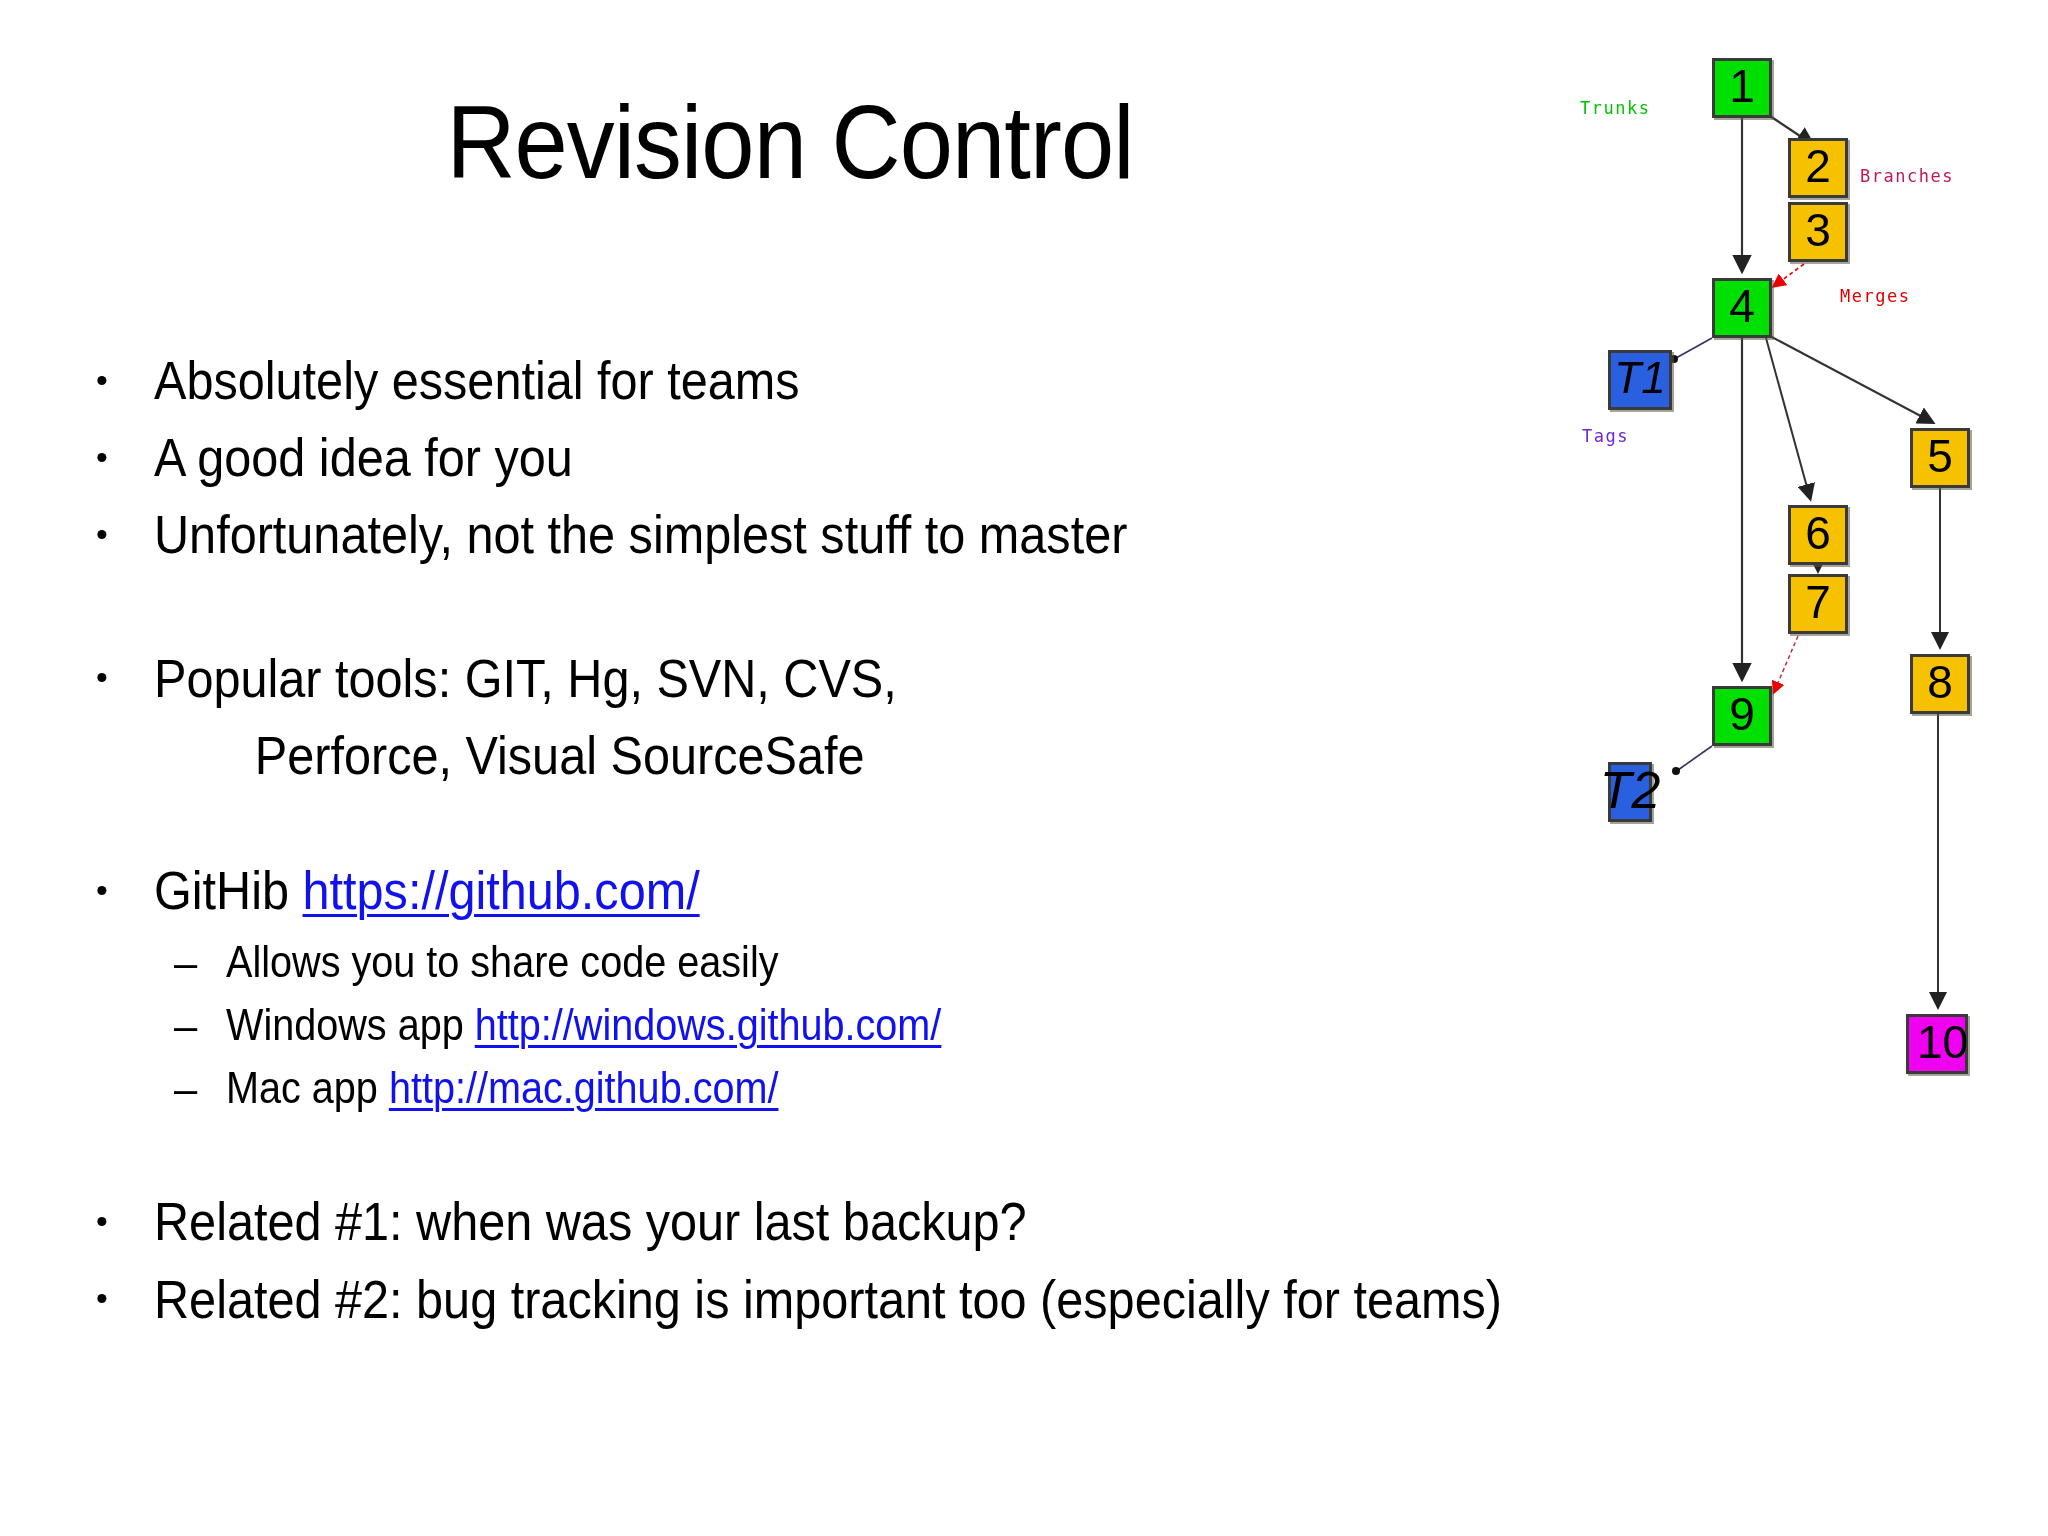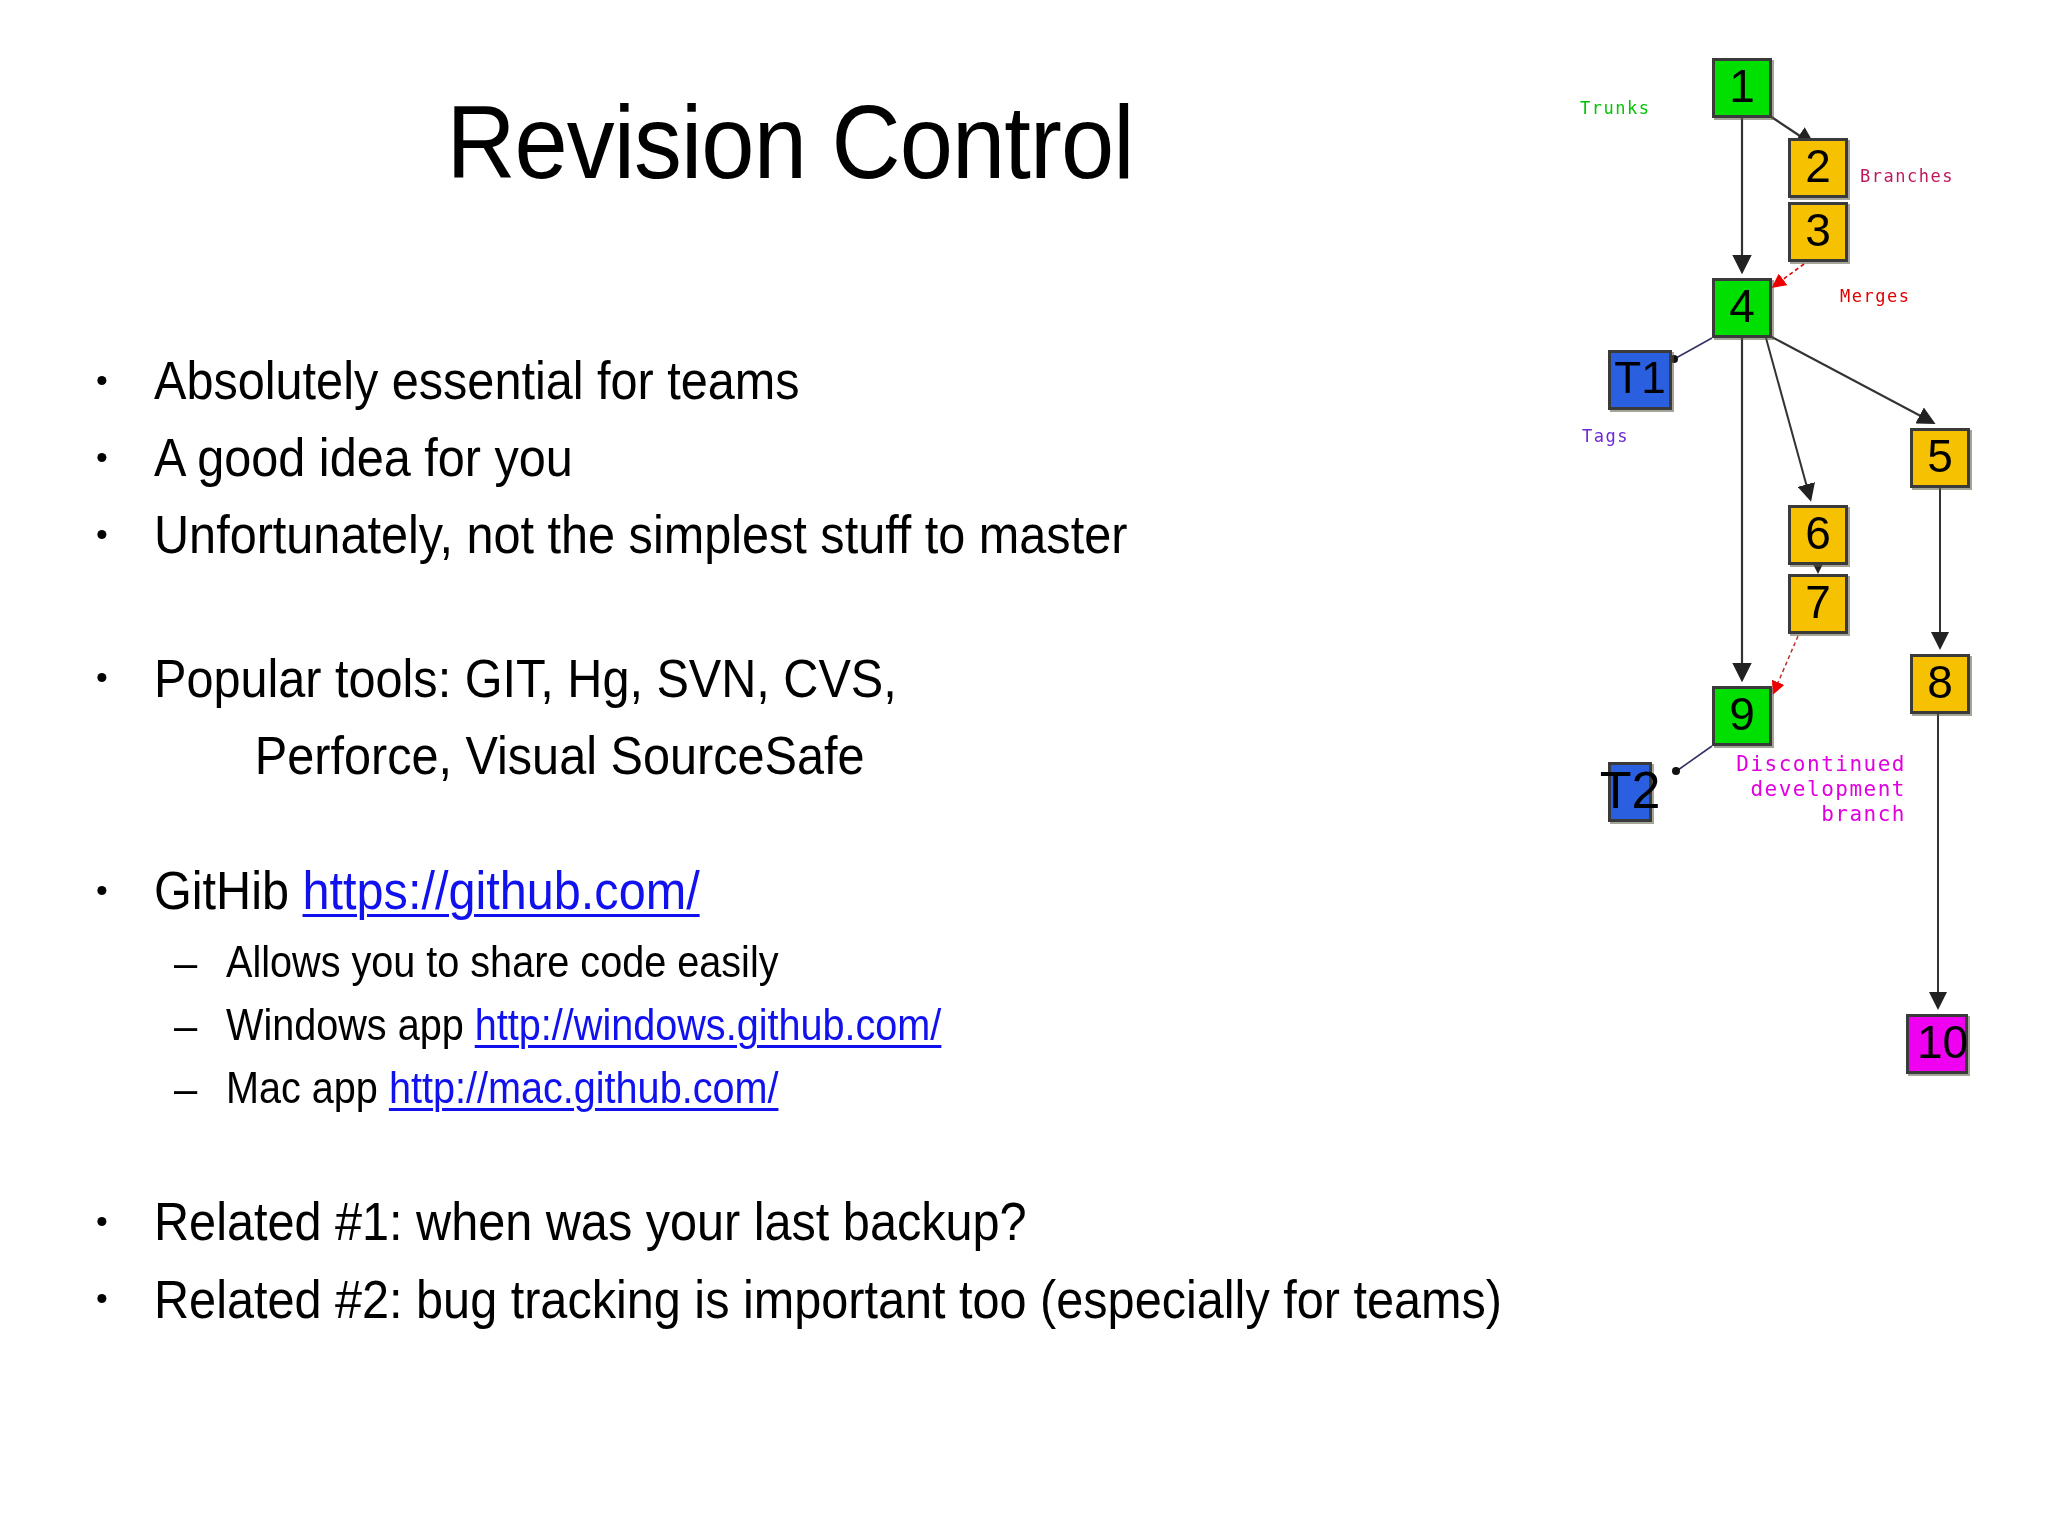--- a/index.html
+++ b/index.html
@@ -114,21 +114,21 @@
     align-items: center;
     justify-content: center;
     font-family: "Liberation Sans", sans-serif;
     color: #000000;
     line-height: 1;
     overflow: visible;
   }
   .node span { display: block; transform: translateY(-2px); }
   .node.green   { background: #00e000; }
   .node.yellow  { background: #f6c200; }
-  .node.blue    { background: #2a5fe0; }
+  .node.blue    { background: #2a5fe0; font-style: italic; }
   .node.magenta { background: #f000f0; }
 
   .dlabel {
     position: absolute;
     font-family: "DejaVu Sans Mono", monospace;
     font-size: 17px;
     letter-spacing: 1.5px;
     white-space: pre;
     line-height: 1.18;
   }
@@ -289,19 +289,16 @@
         <span>T2</span>
       </div>
     <div class="node magenta" style="left:346px; top:994px; width:62px; height:60px; font-size:46px;padding-left:11px;">
         <span>10</span>
       </div>
 
     <div class="dlabel trunks" style="left:20px;  top:78px;">Trunks</div>
     <div class="dlabel branches" style="left:300px; top:146px;">Branches</div>
     <div class="dlabel merges" style="left:280px; top:266px;">Merges</div>
     <div class="dlabel tags" style="left:22px;  top:406px;">Tags</div>
-    <div class="dlabel disc" style="left:150px; top:732px; width:196px;">Discontinued
-development
-branch</div>
 
   </div>
 
 </div>
 
 </body></html>

